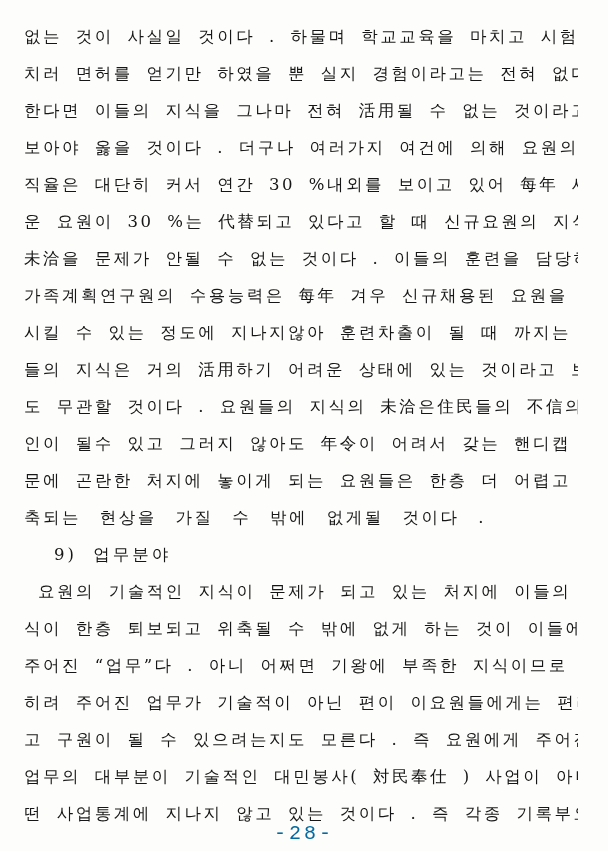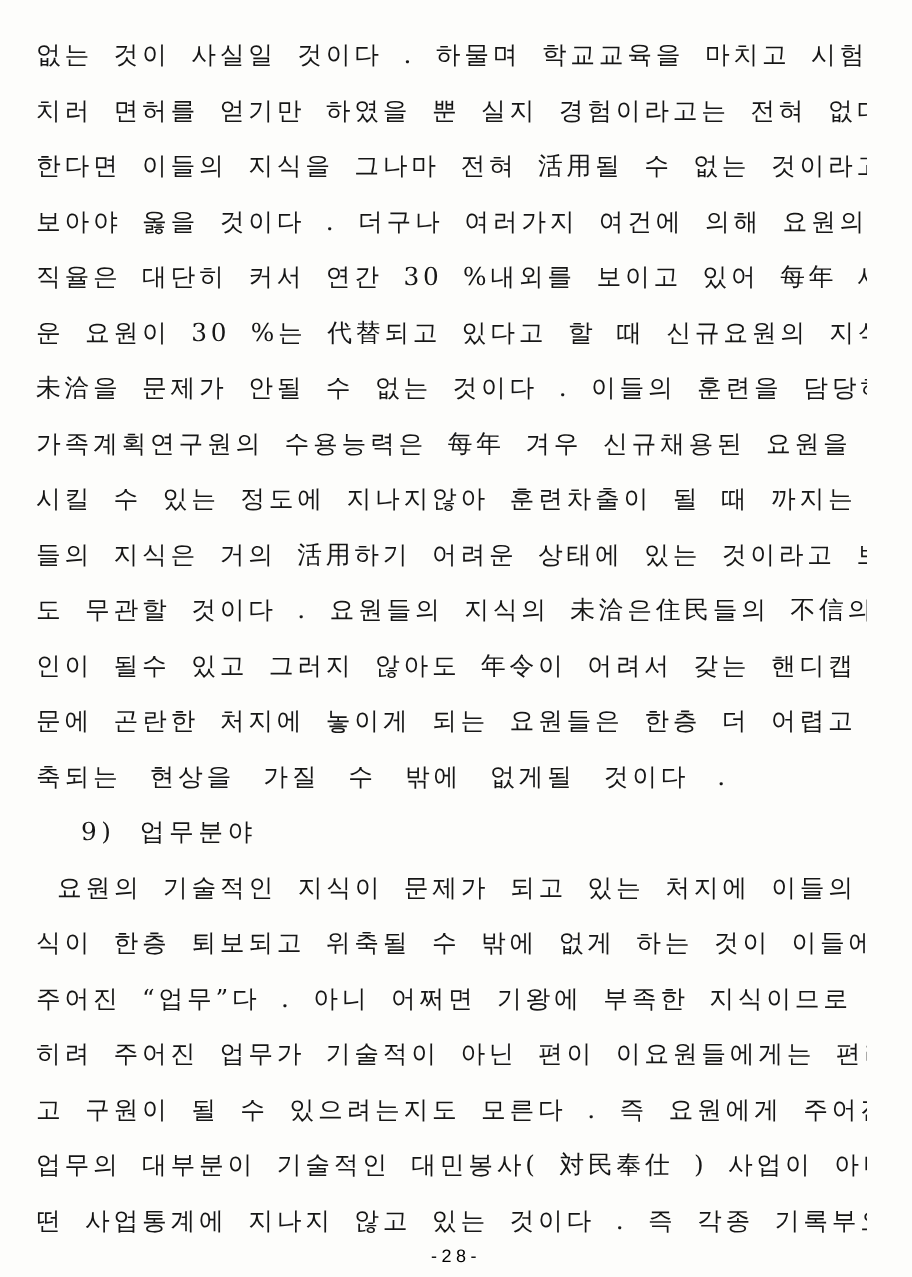--- a/index.html
+++ b/index.html
@@ -50,24 +50,24 @@
     text-align: left;
   }
   .page-footer {
     position: absolute;
     left: 0;
     bottom: 6px;
     width: 100%;
     text-align: center;
   }
   .page-number {
-    font-size: 12px;
+    font-size: 20px;
     letter-spacing: 3px;
-    font-family: Liberation Sans, sans-serif;
-    color: #000000;
+    font-family: Liberation Mono, monospace;
+    color: #0369a1;
   }
 </style>
 </head>
 <body>
 
 <div class="page">
 
   <div class="body-text">
     <div class="line">없는 것이 사실일 것이다 . 하물며 학교교육을 마치고 시험을</div>
     <div class="line">치러 면허를 얻기만 하였을 뿐 실지 경험이라고는 전혀 없다고</div>

